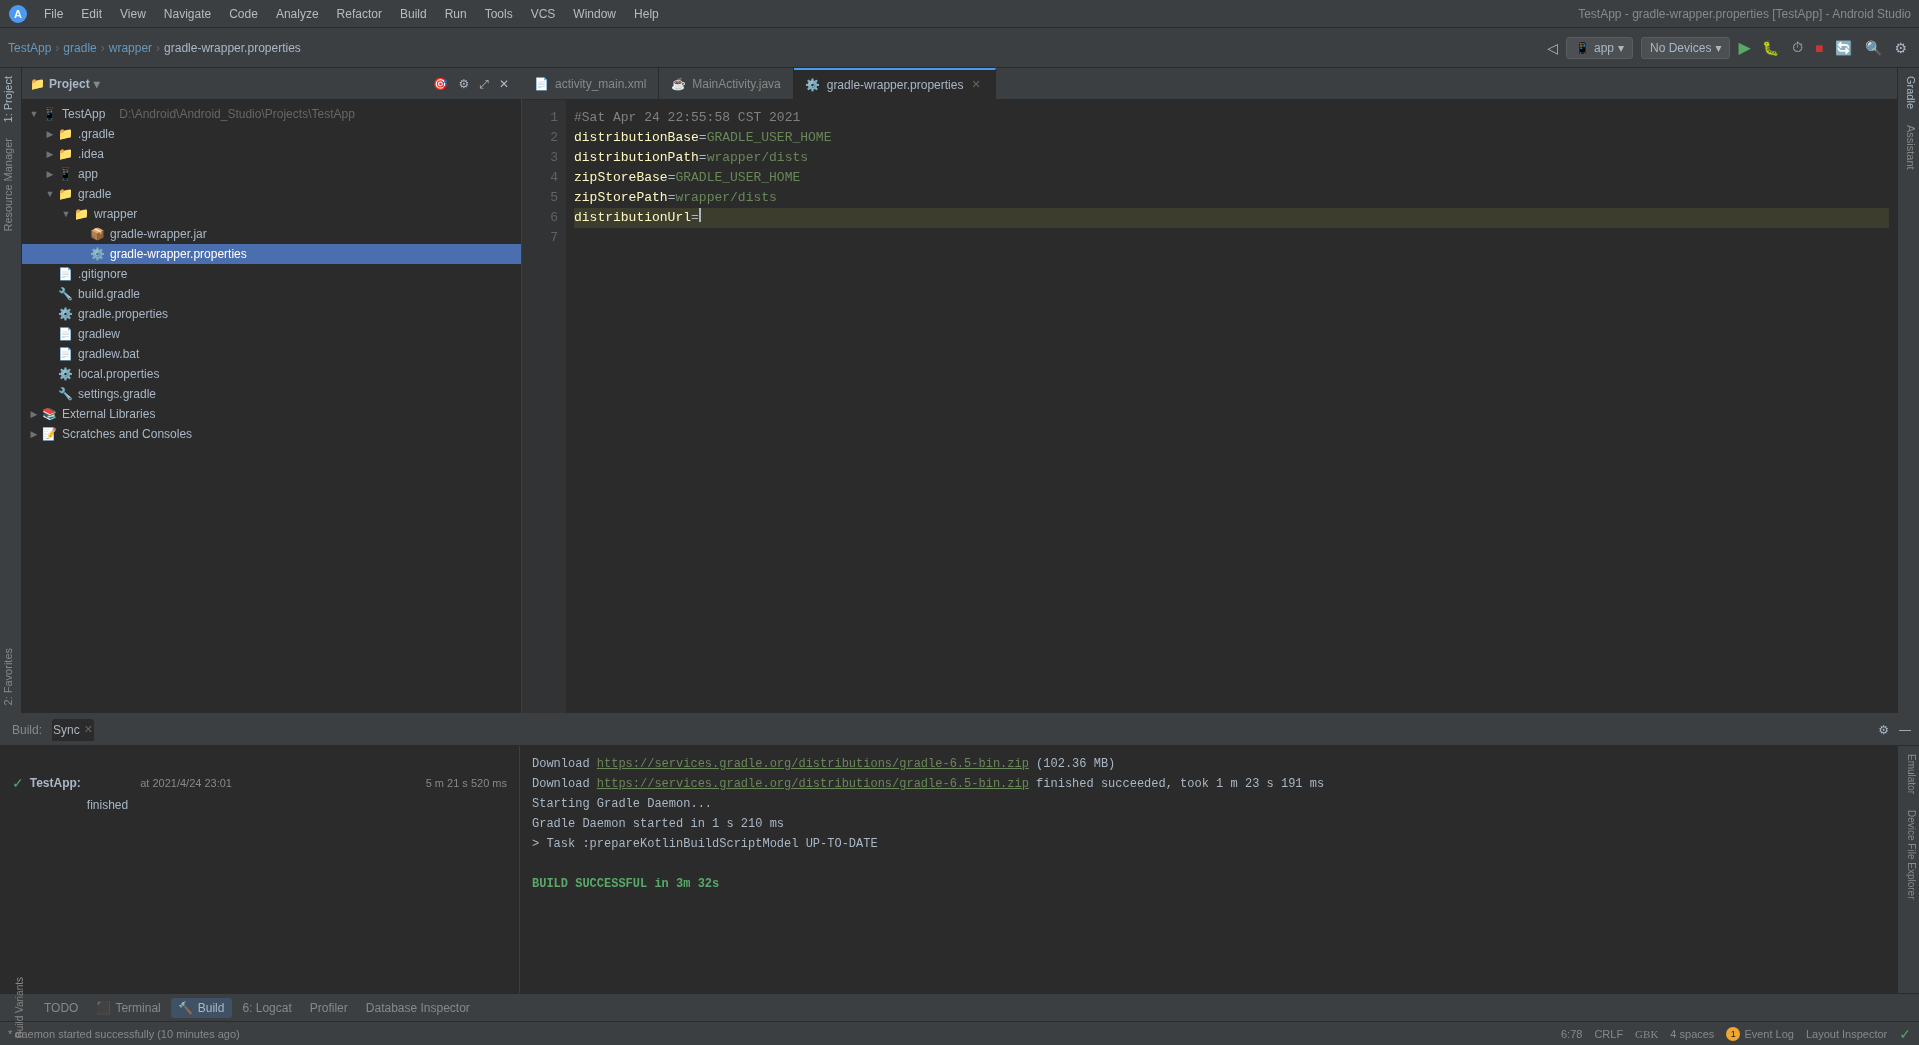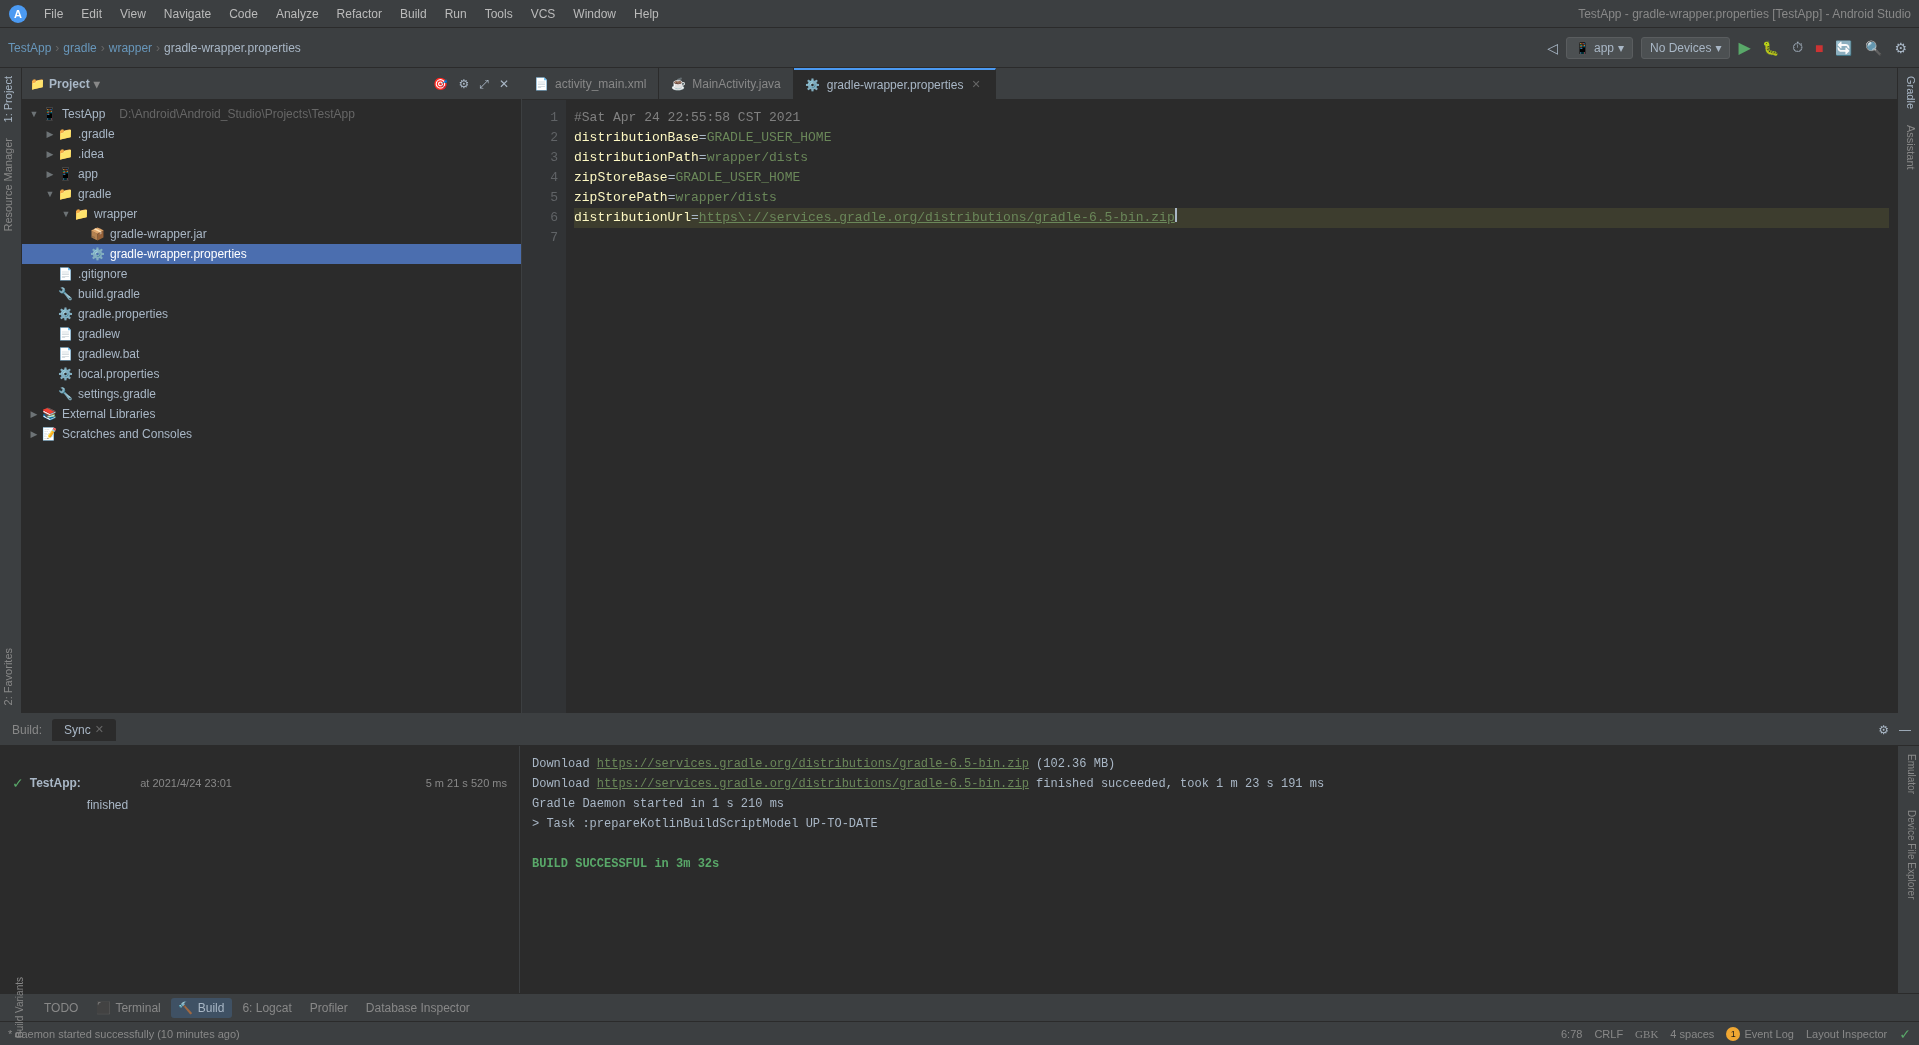--- a/index.html
+++ b/index.html
@@ -270,21 +270,21 @@
       background: #3c3f41;
       height: 32px;
       align-items: center;
       border-bottom: 1px solid #2b2b2b;
       padding: 0 4px;
       gap: 2px;
     }
     .bottom-tab {
       display: flex;
       align-items: center;
-      padding: 4px 12px;
+      padding: 4px 1px;
       gap: 4px;
       cursor: pointer;
       font-size: 12px;
       color: #888;
       border-radius: 3px 3px 0 0;
     }
     .bottom-tab.active {
       background: #2b2b2b;
       color: #a9b7c6;
     }
@@ -717,21 +717,20 @@
 
         <div class="code-line">
           <span class="code-key">zipStorePath</span>
           <span style="color:#a9b7c6;">=</span>
           <span class="code-value">wrapper/dists</span>
         </div>
 
         <div class="code-line highlighted">
           <span class="code-key">distributionUrl</span>
           <span style="color:#a9b7c6;">=</span>
-          <span class="code-url">https\://services.gradle.org/distributions/gradle-6.5-bin.zip</span>
           <span class="code-cursor"></span>
         </div>
 
         <div class="code-line">&nbsp;</div>
       </div>
     </div>
   </div>
 
   <div class="vertical-tabs-right">
     <div class="right-panel-label" style="font-size:11px;color:#a9b7c6;">Gradle</div>
@@ -772,20 +771,23 @@
     <div class="build-log">
       <div class="log-line">
         <span>Download </span>
         <span class="log-link">https://services.gradle.org/distributions/gradle-6.5-bin.zip</span>
         <span> (102.36 MB)</span>
       </div>
       <div class="log-line">
         <span>Download </span>
         <span class="log-link">https://services.gradle.org/distributions/gradle-6.5-bin.zip</span>
         <span> finished succeeded, took 1 m 23 s 191 ms</span>
+      </div>
+      <div class="log-line">
+        <span>Starting Gradle Daemon...</span>
       </div>
       <div class="log-line">
         <span>Gradle Daemon started in 1 s 210 ms</span>
       </div>
       <div class="log-line">
         <span>&gt; Task :prepareKotlinBuildScriptModel UP-TO-DATE</span>
       </div>
       <div class="log-line">&nbsp;</div>
       <div class="log-line">
         <span class="log-success">BUILD SUCCESSFUL in 3m 32s</span>

